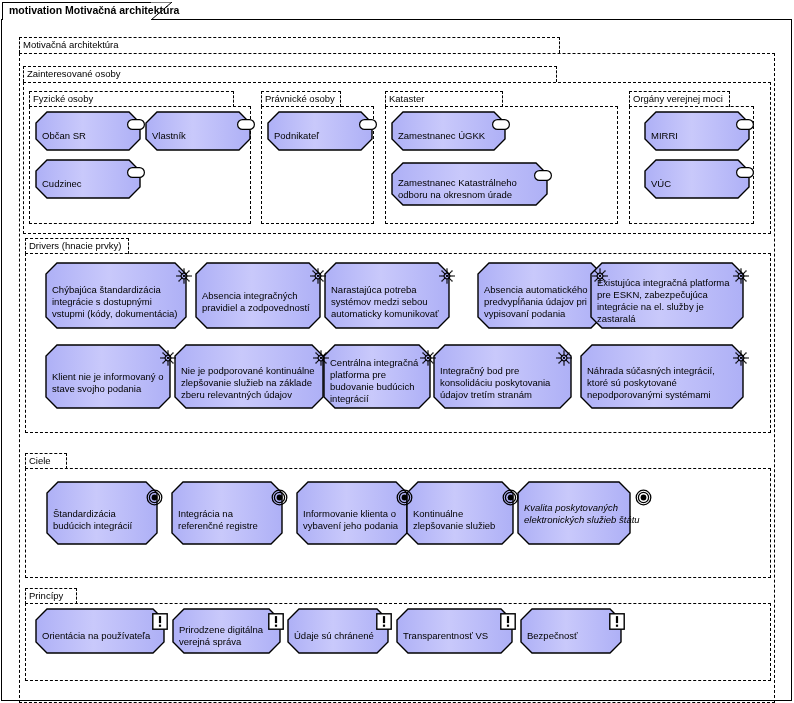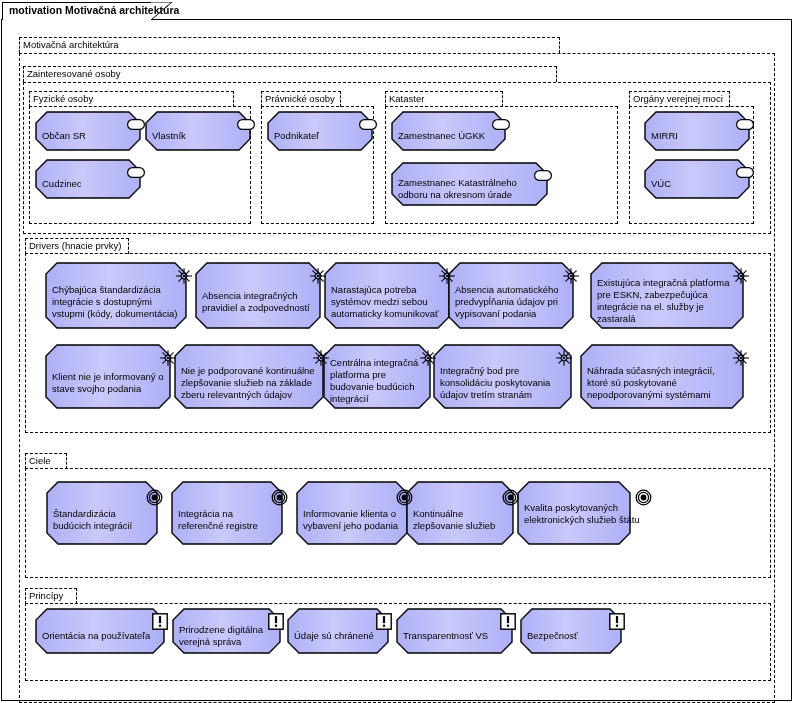--- a/index.html
+++ b/index.html
@@ -441,21 +441,21 @@
             <line x1="13.17" y1="18.83" x2="6.81" y2="25.19" stroke="#000" stroke-width="2.2"></line>
             <circle cx="5.96" cy="26.04" r="1.5" fill="#000"></circle>
             <line x1="12.00" y1="16.00" x2="3.00" y2="16.00" stroke="#000" stroke-width="2.2"></line>
             <circle cx="1.80" cy="16.00" r="1.5" fill="#000"></circle>
             <line x1="13.17" y1="13.17" x2="6.81" y2="6.81" stroke="#000" stroke-width="2.2"></line>
             <circle cx="5.96" cy="5.96" r="1.5" fill="#000"></circle>
           </svg>
         </span>
         <div class="el-label" style="top: 20.5px;">Narastajúca potreba systémov medzi sebou automaticky komunikovať</div>
       </div>
-      <div class="el" style="left: 449px; top: 263px; width: 124px; height: 84px; padding-left: 23px;">
+      <div class="el" style="left: 478px; top: 263px; width: 124px; height: 84px; padding-left: 23px;">
         <div style="position: absolute; left: 0px; top: 0px;">
           <svg width="127" height="68" viewBox="0 0 127 68">
             <defs>
               <linearGradient id="g11" x1="0" y1="0" x2="1" y2="0">
                 <stop offset="0%" stop-color="#aeb0f6"></stop>
                 <stop offset="45%" stop-color="#c9c9fb"></stop>
                 <stop offset="100%" stop-color="#aeb0f6"></stop>
               </linearGradient>
             </defs>
             <polygon points="11.0,0.0 113.0,0.0 124.0,11.0 124.0,54.0 113.0,65.0 11.0,65.0 0.0,54.0 0.0,11.0" fill="url(#g11)" stroke="#000000" stroke-width="1.4" stroke-linejoin="miter"></polygon>
@@ -788,21 +788,21 @@
         </div>
         <span class="el-icon" style="right: 11px; top: 7px;">
           <svg width="17" height="17" viewBox="0 0 20 20">
             <circle cx="10" cy="10" r="8.6" fill="none" stroke="#000" stroke-width="1.5"></circle>
             <circle cx="10" cy="10" r="6.0" fill="none" stroke="#000" stroke-width="1.5"></circle>
             <circle cx="10" cy="10" r="3.4" fill="#000"></circle>
           </svg>
         </span>
         <div class="el-label" style="top: 26px;">Kontinuálne zlepšovanie služieb</div>
       </div>
-      <div class="el" style="left: 518px; top: 482px; width: 128px; height: 62px;">
+      <div class="el" style="left: 518px; top: 482px; width: 128px; height: 62px; font-style: italic;">
         <div style="position: absolute; left: 0px; top: 0px;">
           <svg width="115" height="65" viewBox="0 0 115 65">
             <defs>
               <linearGradient id="g22" x1="0" y1="0" x2="1" y2="0">
                 <stop offset="0%" stop-color="#aeb0f6"></stop>
                 <stop offset="45%" stop-color="#c9c9fb"></stop>
                 <stop offset="100%" stop-color="#aeb0f6"></stop>
               </linearGradient>
             </defs>
             <polygon points="11.0,0.0 101.0,0.0 112.0,11.0 112.0,51.0 101.0,62.0 11.0,62.0 0.0,51.0 0.0,11.0" fill="url(#g22)" stroke="#000000" stroke-width="1.4" stroke-linejoin="miter"></polygon>

